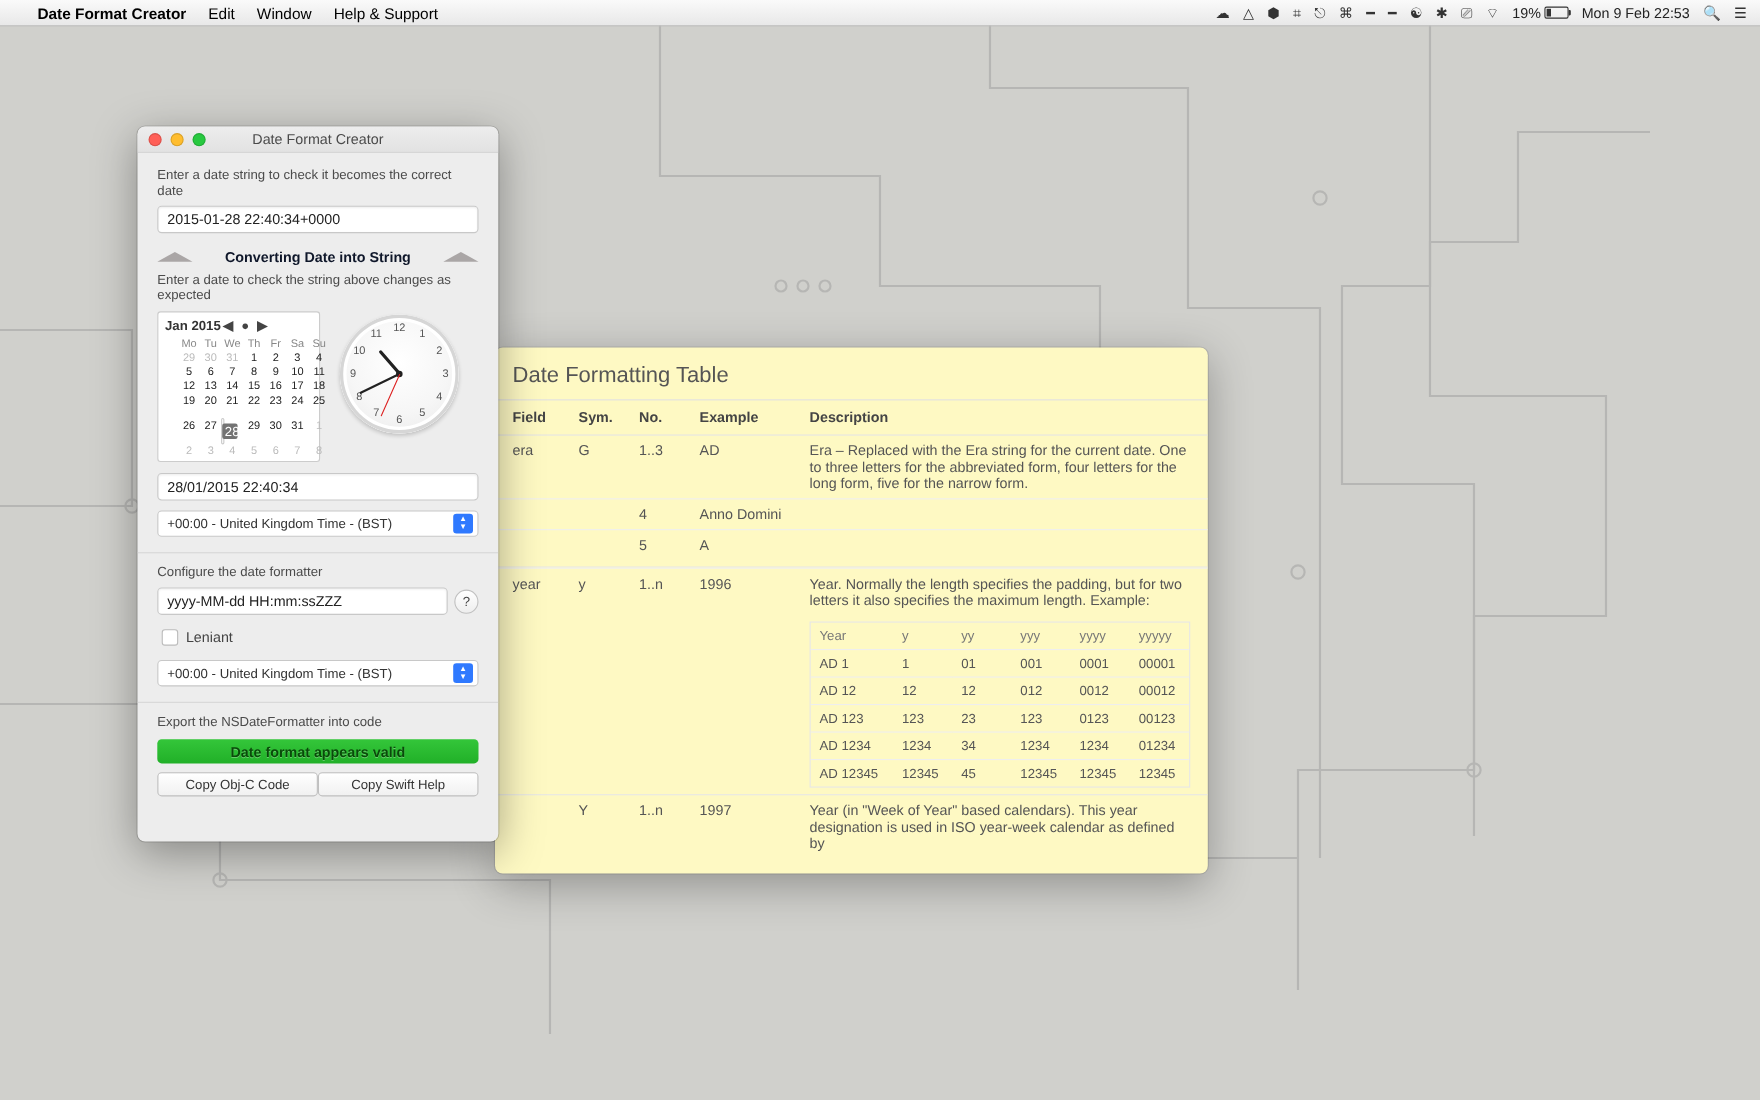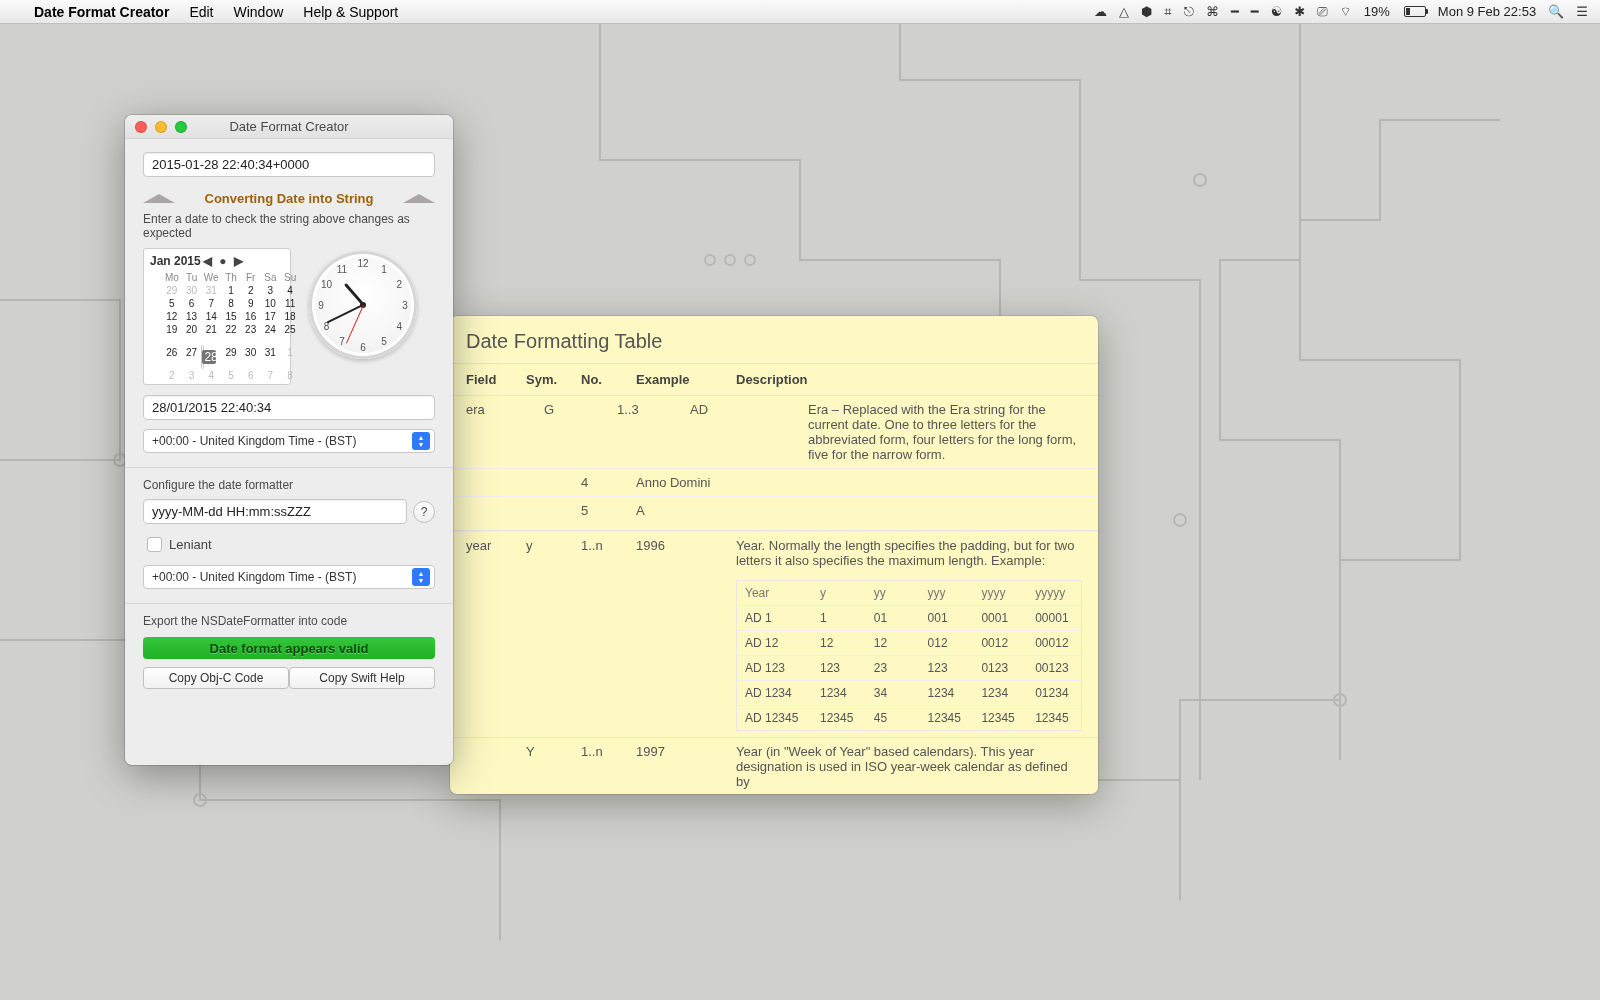--- a/index.html
+++ b/index.html
@@ -8,41 +8,41 @@
 #wallpaper { position:absolute; inset:0; z-index:0; }
 #wallpaper svg { width:100%; height:100%; opacity:0.35; }
 
 
 #menubar { position:absolute; top:0; left:0; right:0; height:24px; background:linear-gradient(#fafafa,#e8e8e8); border-bottom:1px solid #bfbfbf; display:flex; align-items:center; font-size:14px; z-index:50; }
 #menubar .ml { display:flex; align-items:center; gap:20px; padding-left:14px; }
 #menubar .ml .apple { font-size:16px; color:#000; }
 #menubar .ml .bold { font-weight:600; }
 #menubar .mr { margin-left:auto; display:flex; align-items:center; gap:12px; padding-right:12px; font-size:13px; color:#222; }
 #menubar .mr .ic { font-family:"Arial Unicode MS", sans-serif; color:#333; }
-#menubar .mr .batt { display:inline-flex; align-items:center; gap:14px; }
+#menubar .mr .batt { display:inline-flex; align-items:center; gap:3px; }
 .battery-icon { display:inline-block; width:22px; height:11px; border:1px solid #333; border-radius:2px; position:relative; }
 .battery-icon::after { content:""; position:absolute; right:-3px; top:2px; width:2px; height:5px; background:#333; border-radius:0 1px 1px 0; }
 .battery-icon .fill { position:absolute; left:1px; top:1px; bottom:1px; width:19%; background:#333; }
 
 
 #win1 { position:absolute; left:125px; top:115px; width:328px; height:650px; background:#ededed; border-radius:7px; box-shadow:0 10px 40px rgba(0,0,0,0.35),0 0 0 1px rgba(0,0,0,0.15); z-index:30; overflow:hidden; }
 #win1 .titlebar { height:24px; background:linear-gradient(#ededed,#e2e2e2); border-bottom:1px solid #d3d3d3; display:flex; align-items:center; position:relative; }
 .traffic { display:flex; gap:8px; padding-left:10px; }
 .traffic span { width:12px; height:12px; border-radius:50%; }
 .traffic .r { background:#ff5f57; box-shadow:inset 0 0 0 1px rgba(0,0,0,0.15); }
 .traffic .y { background:#ffbd2e; box-shadow:inset 0 0 0 1px rgba(0,0,0,0.15); }
 .traffic .g { background:#28c940; box-shadow:inset 0 0 0 1px rgba(0,0,0,0.15); }
 #win1 .titlebar .ttl { position:absolute; left:0; right:0; text-align:center; font-size:13px; color:#4a4a4a; pointer-events:none; }
 #win1 .body { padding:13px 18px 14px 18px; font-size:12px; color:#333; }
 #win1 .lbl { font-size:12px; color:#4b4b4b; margin-bottom:7px; }
 #win1 input.txt { width:100%; height:25px; background:#fff; border:1px solid #c8c8c8; border-radius:4px; padding:0 8px; font-size:13px; color:#222; box-shadow:inset 0 1px 2px rgba(0,0,0,0.07); }
 #win1 .divider { height:1px; background:#d6d6d6; margin:14px -18px 10px; }
 #win1 .convrow { display:flex; align-items:center; justify-content:space-between; margin:14px 0 6px; }
 #win1 .convrow .tri { width:0;height:0;border-left:16px solid transparent;border-right:16px solid transparent;border-bottom:9px solid #aaa6a6; }
-#win1 .convrow .ctitle { font-size:13px; font-weight:600; color:#a16207; }
+#win1 .convrow .ctitle { font-size:13px; font-weight:600; color:#0f172a; }
 
 .cal-clock { display:flex; gap:18px; margin-top:8px; }
 .calendar { width:148px; background:#fff; border:1px solid #ccc; border-radius:3px; font-size:10px; padding:4px 4px 2px; }
 .calendar .hdr { display:flex; align-items:center; justify-content:flex-start; font-weight:700; font-size:12px; padding:1px 2px 3px; }
 .calendar .nav span { padding:0 2px; cursor:default; color:#444; }
 .calendar table { width:100%; border-collapse:collapse;margin-left:14px; }
 .calendar th, .calendar td { width:14.28%; text-align:center; padding:1px 0; font-weight:400; }
 .calendar th { color:#888; font-size:10px; }
 .calendar td { color:#222; }
 .calendar td.dim { color:#bbb; }
@@ -69,21 +69,21 @@
 .btnrow button { flex:1; height:22px; border-radius:4px; border:1px solid #c0c0c0; background:linear-gradient(#ffffff,#f1f1f1); font-size:12px; cursor:default; color:#333; }
 
 
 #win2 { position:absolute; left:450px; top:316px; width:648px; height:478px; background:#fef9c3; border-radius:7px; box-shadow:0 10px 40px rgba(0,0,0,0.3),0 0 0 1px rgba(0,0,0,0.1); z-index:20; overflow:hidden; }
 #win2 .hdr { padding:14px 16px 10px; border-bottom:1px solid #e2e2e2; }
 #win2 .hdr h2 { font-size:20px; font-weight:400; color:#555; }
 #win2 .tbl { font-size:13px; color:#555; }
 #win2 .thead, #win2 .trow { display:grid; grid-template-columns:60px 55px 55px 100px 1fr; padding:8px 16px; align-items:flex-start; }
 #win2 .thead { font-weight:600; color:#444; border-bottom:1px solid #e4e4e4; }
 #win2 .subrow { display:grid; grid-template-columns:60px 55px 55px 100px 1fr; padding:6px 16px; border-top:1px solid #efefef; }
-#win2 .subrow:first-of-type { border-top:none;gap:18px; }
+#win2 .subrow:first-of-type { border-top:none; }
 #win2 .yearmini { margin-top:12px; border:1px solid #e7e7e7; }
 #win2 .yearmini .yr { display:grid; grid-template-columns:75px repeat(5,1fr); gap:0; font-size:12px; }
 #win2 .yearmini .yr > div { padding:5px 8px; border-top:1px solid #eee; text-align:left; }
 #win2 .yearmini .yr.h > div { border-top:none; color:#777; }
 #win2 .scroll { height:calc(100% - 48px); overflow:hidden; }
 </style>
 </head>
 <body>
 
 <div id="wallpaper">
@@ -143,20 +143,21 @@
 <div id="win1">
   <div class="titlebar">
     <div class="traffic">
       <span class="r"></span>
       <span class="y"></span>
       <span class="g"></span>
     </div>
     <div class="ttl">Date Format Creator</div>
   </div>
   <div class="body">
+    <div class="lbl">Enter a date string to check it becomes the correct date</div>
     <input class="txt" value="2015-01-28 22:40:34+0000" style="">
 
     <div class="convrow">
       <div class="tri"></div>
       <div class="ctitle">Converting Date into String</div>
       <div class="tri"></div>
     </div>
 
     <div class="lbl">Enter a date to check the string above changes as expected</div>
 

